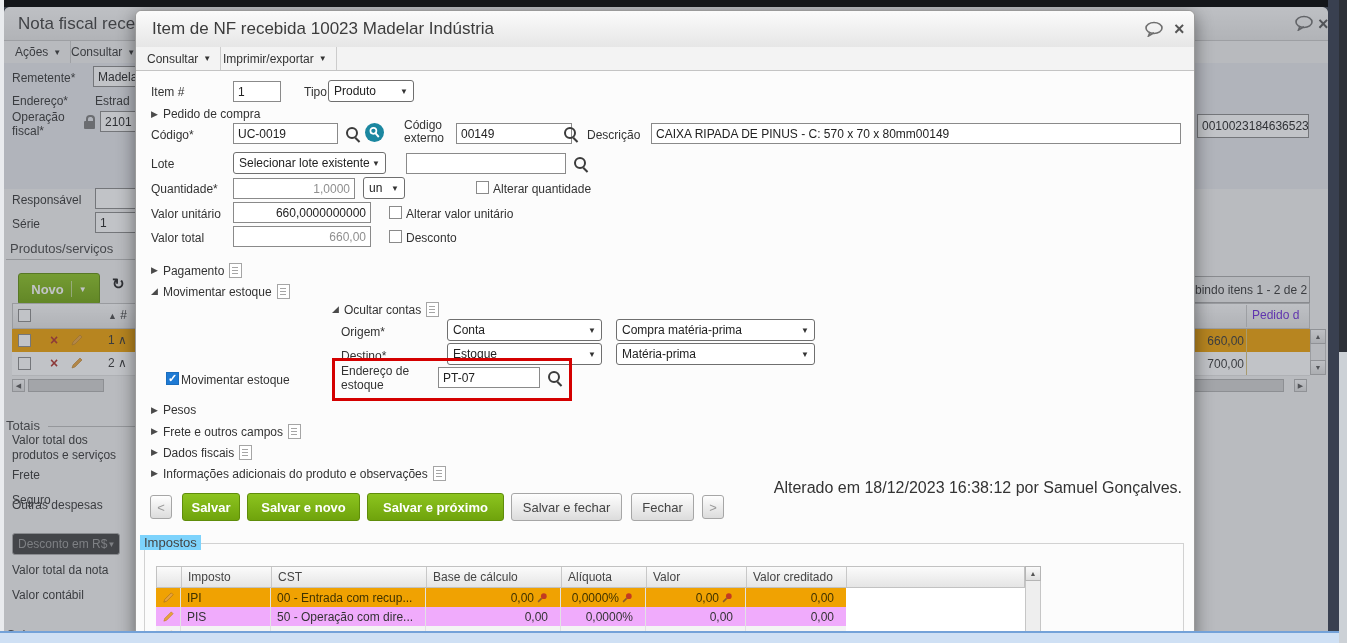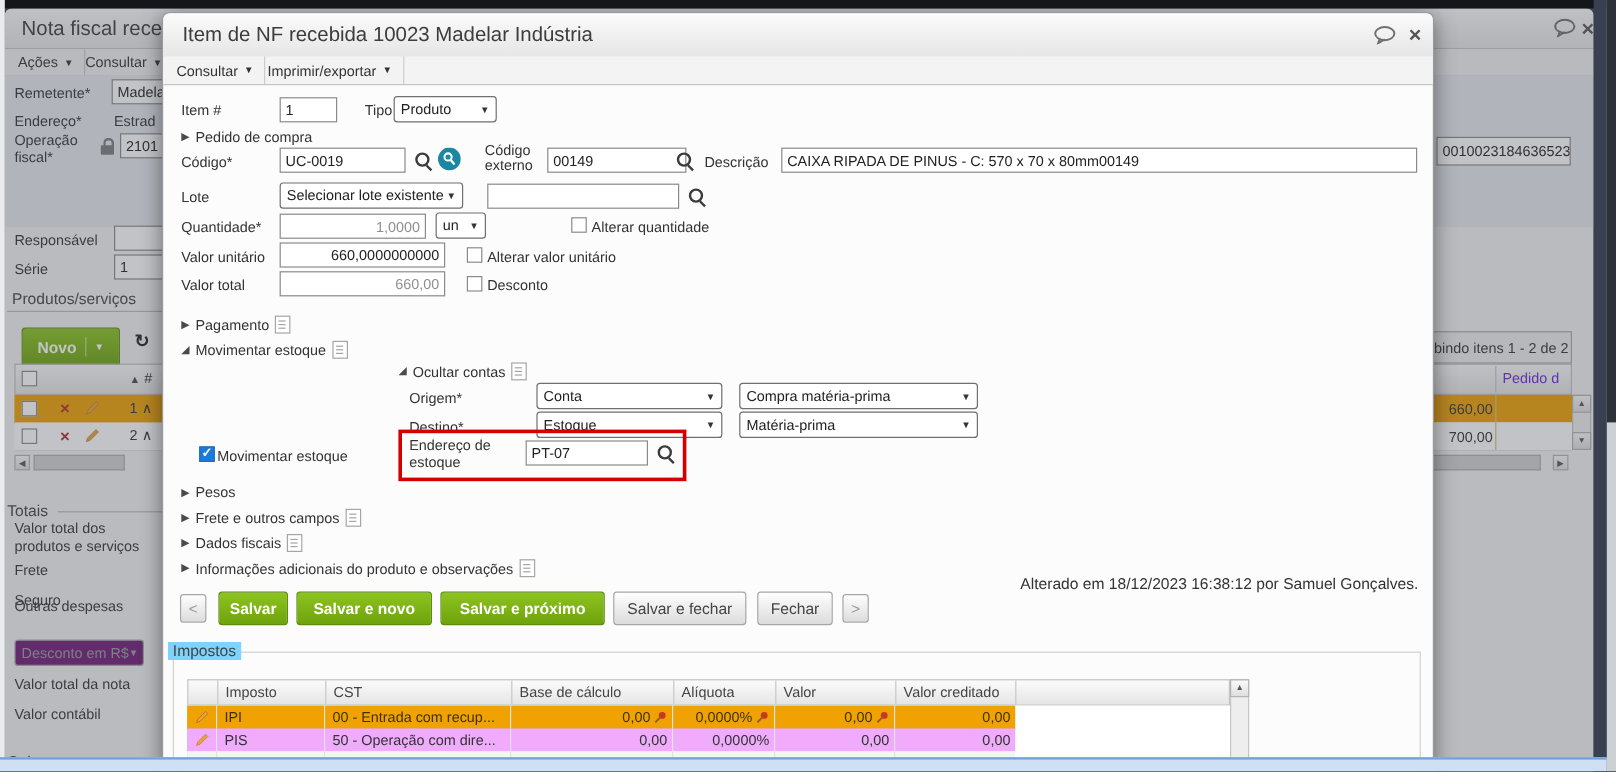--- a/index.html
+++ b/index.html
@@ -21,21 +21,21 @@
   .dd{font-size:8px;color:#333;}
   .bg-formband{left:0;top:56px;width:100%;height:126px;background:#e7e9ed;}
   .inp{border:1px solid #8a8a8a;background:#fff;font-size:12px;color:#222;
     display:flex;align-items:center;padding:0 4px;height:21px;box-sizing:border-box;
     overflow:hidden;white-space:nowrap;}
   .inp.num{justify-content:flex-end;}
   .inp.gray{color:#8f8f8f;}
   .sel{border:1px solid #6f6f6f;border-radius:3px;background:#fff;display:flex;
     align-items:center;justify-content:space-between;padding:0 5px;font-size:12px;
     color:#222;height:22px;box-sizing:border-box;overflow:hidden;white-space:nowrap;}
-  .sel.disabled{background:#701a75;color:#999;border-color:#ababab;}
+  .sel.disabled{background:#404040;color:#999;border-color:#ababab;}
   .lock{width:11px;height:8px;background:#7d7d7d;border-radius:1px;margin-top:6px;}
   .lock::before{content:"";position:absolute;left:2px;top:-6px;width:5px;height:5px;
     border:2px solid #7d7d7d;border-bottom:none;border-radius:4px 4px 0 0;}
   .legend{font-size:13px;color:#444;white-space:nowrap;background:inherit;}
   .fline{height:1px;background:#bcbcbc;}
   .btn-green{background:linear-gradient(#8cc41f,#6fa30c);border:1px solid #5f8d0a;
     border-radius:3px;color:#fff;font-weight:bold;font-size:13px;display:flex;
     align-items:center;justify-content:center;box-sizing:border-box;}
   .btn-gray{background:linear-gradient(#fefefe,#dcdcdc);border:1px solid #a6a6a6;
     border-radius:3px;color:#444;font-size:13px;display:flex;align-items:center;
@@ -82,23 +82,23 @@
     background:linear-gradient(#fbfbfb,#e6e6e6);border-bottom:1px solid #c9c9c9;
     border-radius:6px 6px 0 0;}
   .m-title{left:16px;top:8px;font-size:17px;color:#3c3c3c;white-space:nowrap;}
   .m-menubar{left:0;top:36px;width:100%;height:23px;background:#f3f3f3;
     border-bottom:1px solid #c4c4c4;}
   .xclose{font-size:18px;color:#555;font-weight:bold;line-height:1;}
   .redbox{border:3px solid #d40000;box-sizing:border-box;}
   .cell{font-size:12px;color:#333;display:flex;align-items:center;padding:0 6px;
     border-right:1px solid #e2e2e2;box-sizing:border-box;height:100%;
     white-space:nowrap;overflow:hidden;}
-  .cell.r{justify-content:flex-end;padding-right:4px;gap:3px;}
+  .cell.r{justify-content:flex-end;padding-right:12px;gap:3px;}
   .irow{display:flex;position:absolute;height:19px;border-bottom:1px solid #ededed;}
-  .audit{font-size:13px;color:#333;white-space:nowrap;}
+  .audit{font-size:16px;color:#333;white-space:nowrap;}
 </style>
 </head>
 <body>
 
 <div id="canvas">
 
   <div class="a bgwin">
     <div class="a bg-titlebar"></div>
     <div class="a bg-title">Nota fiscal rece</div>
     <svg class="a" style="left:1290px;top:8px" width="20" height="16" viewBox="0 0 20 16">

